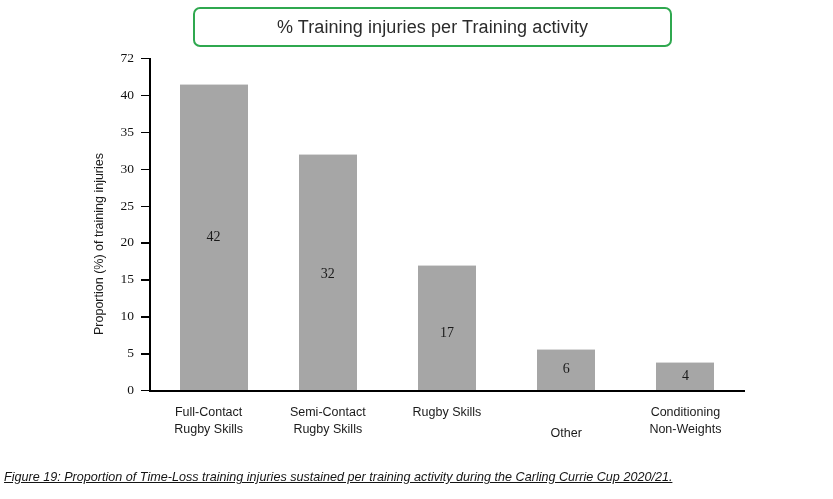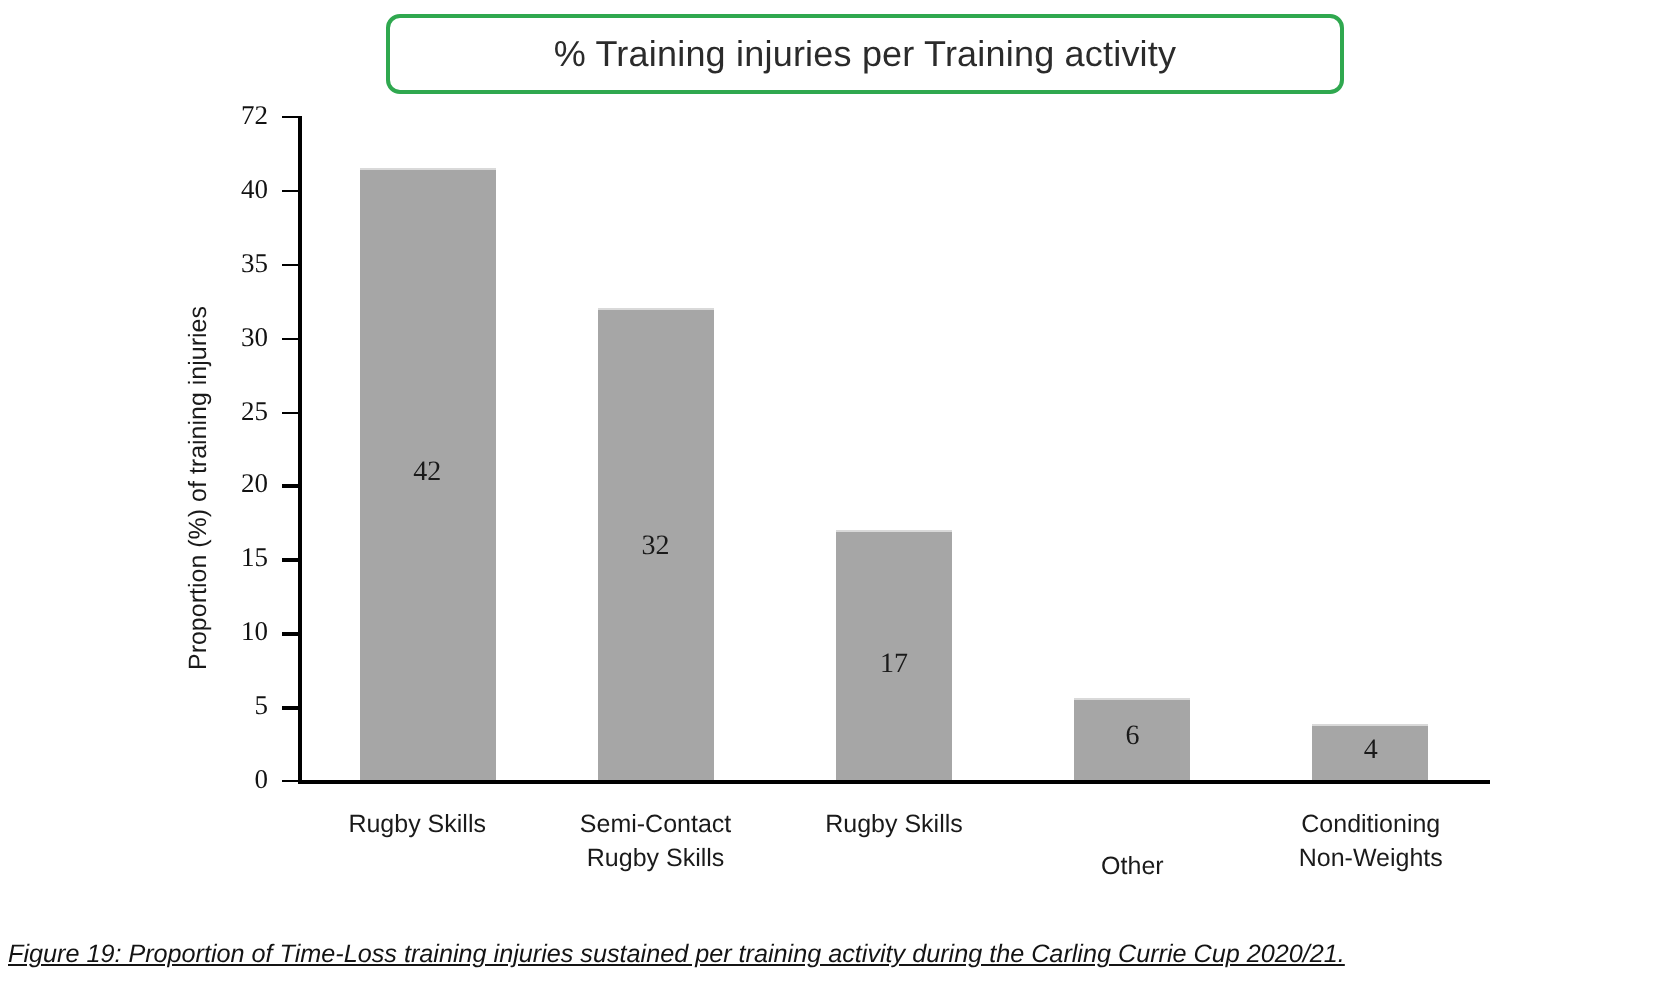--- a/index.html
+++ b/index.html
@@ -214,20 +214,21 @@
       </div>
       <div class="bar" style="left: 537.2px; top: 348.684px; width: 58px; height: 41.3156px; background: rgb(166, 166, 166);">
         <div class="bar-value" style="top: 11.6578px;">6</div>
       </div>
       <div class="bar" style="left: 656.4px; top: 361.964px; width: 58px; height: 28.0356px; background: rgb(166, 166, 166);">
         <div class="bar-value" style="top: 5.01778px;">4</div>
       </div>
     </div>
   <div id="cat-labels">
       <div class="cat-label" style="left: 149px; width: 119.2px;">
+        <span>Full-Contact</span>
         <span>Rugby Skills</span>
       </div>
       <div class="cat-label" style="left: 268.2px; width: 119.2px;">
         <span>Semi-Contact</span>
         <span>Rugby Skills</span>
       </div>
       <div class="cat-label" style="left: 387.4px; width: 119.2px;">
         <span>Rugby Skills</span>
       </div>
       <div class="cat-label" style="left: 506.6px; width: 119.2px; margin-top: 21px;">

